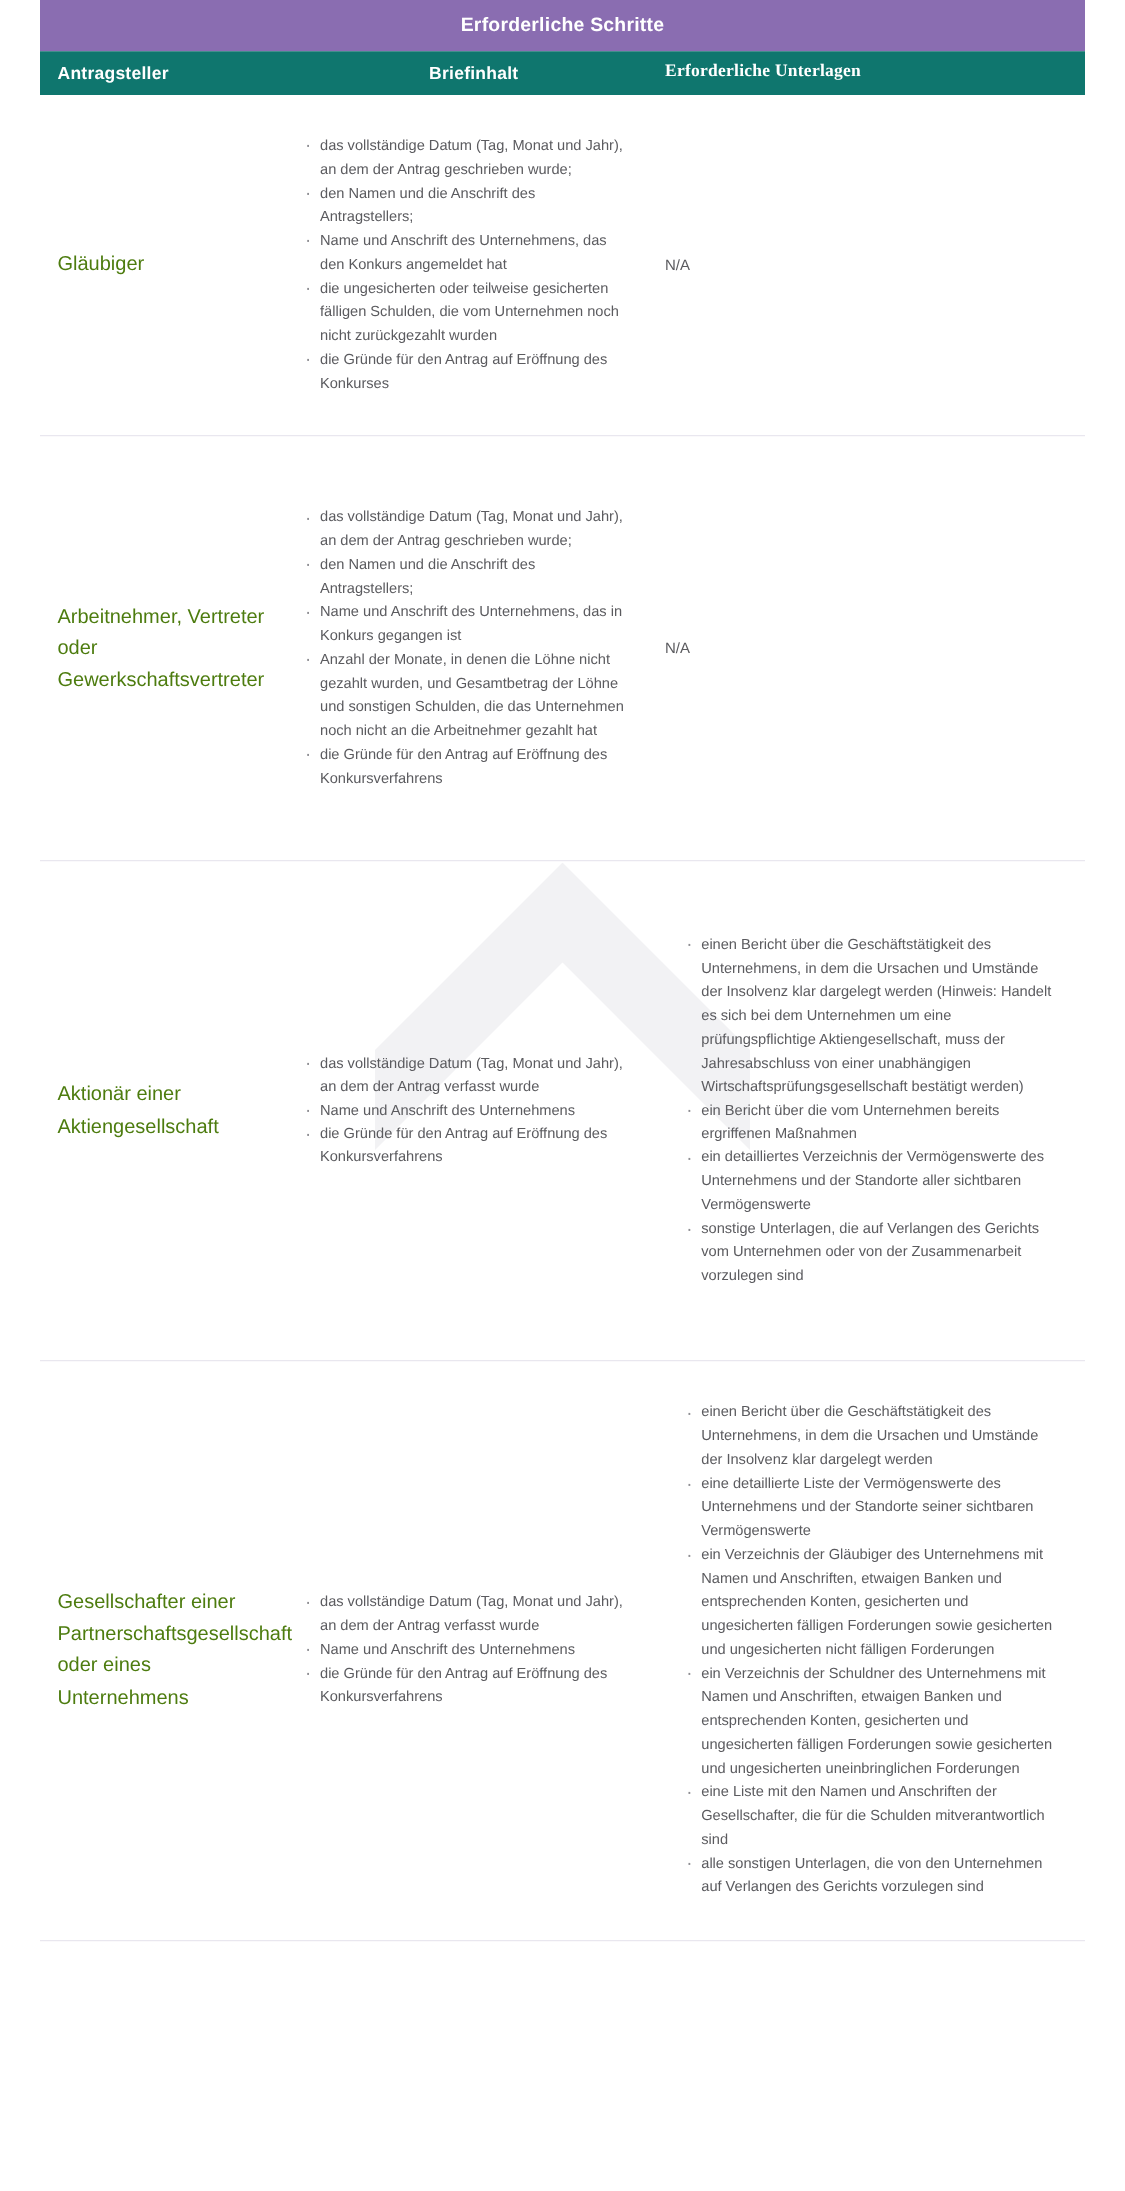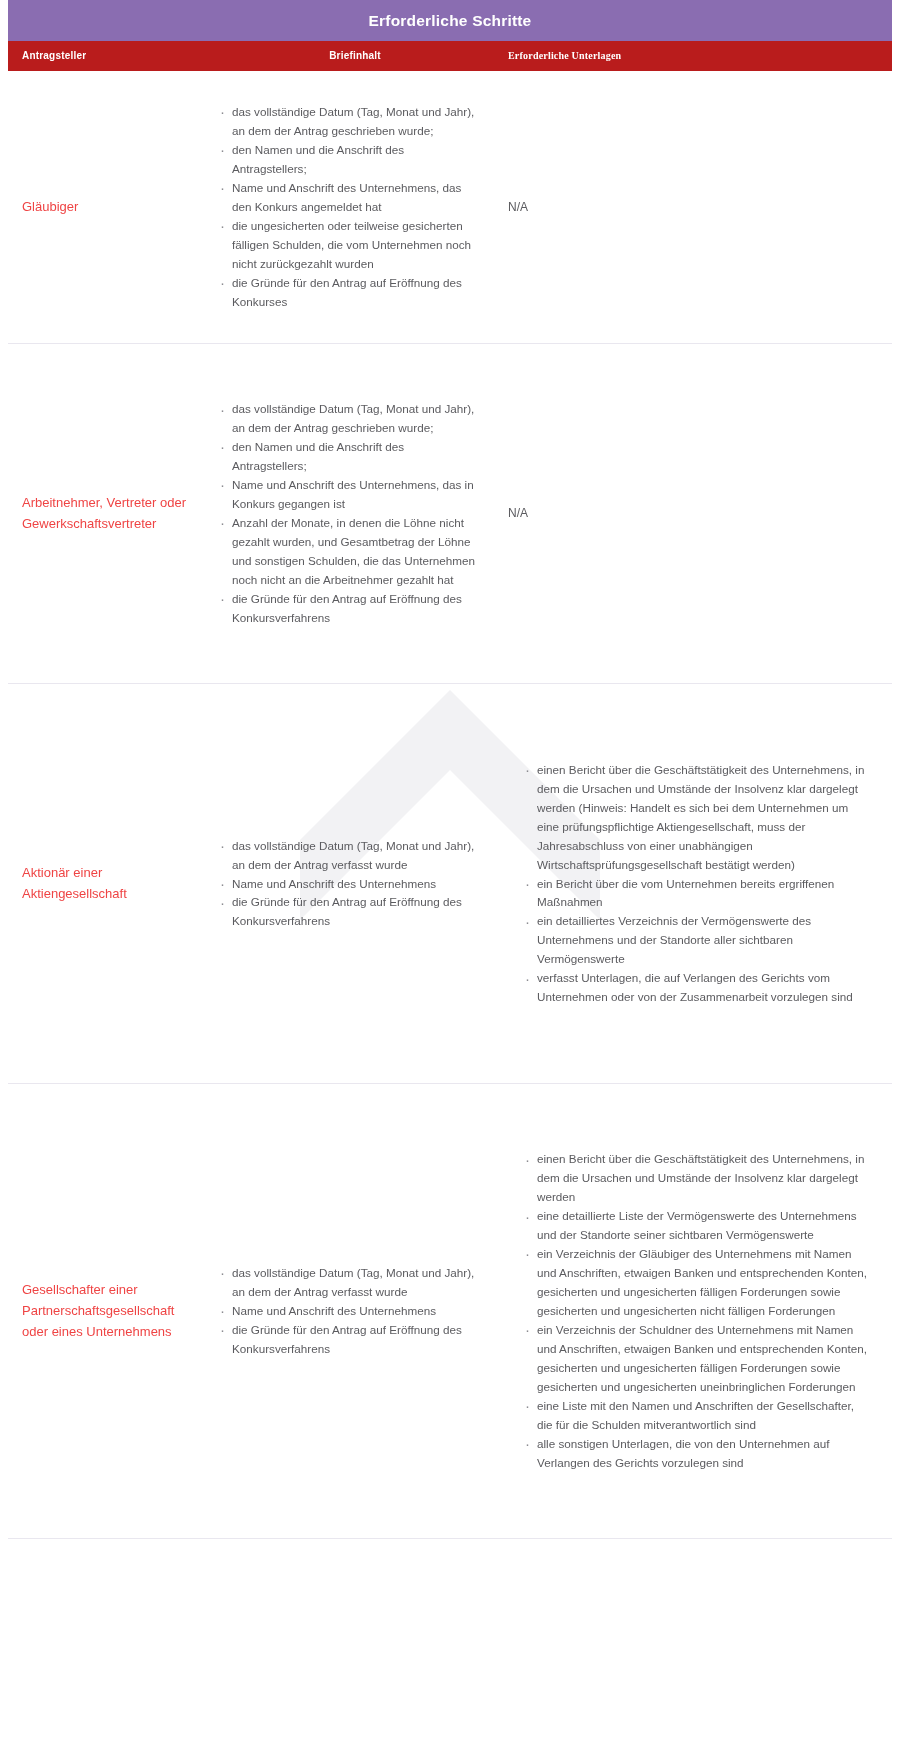--- a/index.html
+++ b/index.html
@@ -14,21 +14,21 @@
     color: #58585b;
     position: relative;
     overflow: hidden;
   }
 
   .page {
     position: relative;
     width: 900px;
     height: 1753px;
     box-sizing: border-box;
-    padding: 0 8px;
+    padding: 0 32px;
   }
 
   
   .watermark {
     position: absolute;
     left: 300px;
     top: 690px;
     width: 300px;
     height: 230px;
     pointer-events: none;
@@ -45,24 +45,24 @@
     background: #8a6db1;
     color: #ffffff;
     text-align: center;
     font-size: 15.5px;
     font-weight: bold;
     letter-spacing: .2px;
     padding: 12px 0 11px 0;
   }
 
   .head-row {
-    background: #b91c1c;
+    background: #0f766e;
     color: #ffffff;
     display: flex;
-    font-size: 10px;
+    font-size: 14px;
     font-weight: bold;
     letter-spacing: .2px;
     padding: 9px 0 10px 0;
   }
   .col-a { width: 195px; flex: 0 0 195px; padding-left: 14px; box-sizing: border-box; }
   .col-b { width: 300px; flex: 0 0 300px; box-sizing: border-box; }
   .col-c { flex: 1 1 auto; box-sizing: border-box; padding-right: 10px; font-family: Liberation Serif, serif; }
 
   .head-row .col-a { padding-left: 14px; }
   .head-row .col-b { padding-left: 4px; text-align: center; }
@@ -83,22 +83,22 @@
   .row-1 { min-height: 205px; }
   .row-2 { min-height: 340px; }
   .row-3 { min-height: 400px; }
   .row-4 { min-height: 455px; }
 
   .cell-applicant {
     width: 195px;
     flex: 0 0 195px;
     padding-left: 14px;
     box-sizing: border-box;
-    color: #ef4444;
-    font-size: 13px;
+    color: #4d7c0f;
+    font-size: 16px;
     line-height: 1.6;
   }
   .cell-letter {
     width: 300px;
     flex: 0 0 300px;
     box-sizing: border-box;
     padding-right: 6px;
   }
   .cell-docs {
     flex: 1 1 auto;
@@ -199,21 +199,21 @@
           <li>das vollständige Datum (Tag, Monat und Jahr), an dem der Antrag verfasst wurde</li>
           <li>Name und Anschrift des Unternehmens</li>
           <li>die Gründe für den Antrag auf Eröffnung des Konkursverfahrens</li>
         </ul>
       </div>
       <div class="cell-docs">
         <ul class="blist">
           <li>einen Bericht über die Geschäftstätigkeit des Unternehmens, in dem die Ursachen und Umstände der Insolvenz klar dargelegt werden (Hinweis: Handelt es sich bei dem Unternehmen um eine prüfungspflichtige Aktiengesellschaft, muss der Jahresabschluss von einer unabhängigen Wirtschaftsprüfungsgesellschaft bestätigt werden)</li>
           <li>ein Bericht über die vom Unternehmen bereits ergriffenen Maßnahmen</li>
           <li>ein detailliertes Verzeichnis der Vermögenswerte des Unternehmens und der Standorte aller sichtbaren Vermögenswerte</li>
-          <li>verfasst Unterlagen, die auf Verlangen des Gerichts vom Unternehmen oder von der Zusammenarbeit vorzulegen sind</li>
+          <li>sonstige Unterlagen, die auf Verlangen des Gerichts vom Unternehmen oder von der Zusammenarbeit vorzulegen sind</li>
         </ul>
       </div>
     </div>
 
     <div class="body-row row-4">
       <div class="cell-applicant">Gesellschafter einer Partnerschaftsgesellschaft oder eines Unternehmens</div>
       <div class="cell-letter">
         <ul class="blist">
           <li>das vollständige Datum (Tag, Monat und Jahr), an dem der Antrag verfasst wurde</li>
           <li>Name und Anschrift des Unternehmens</li>

